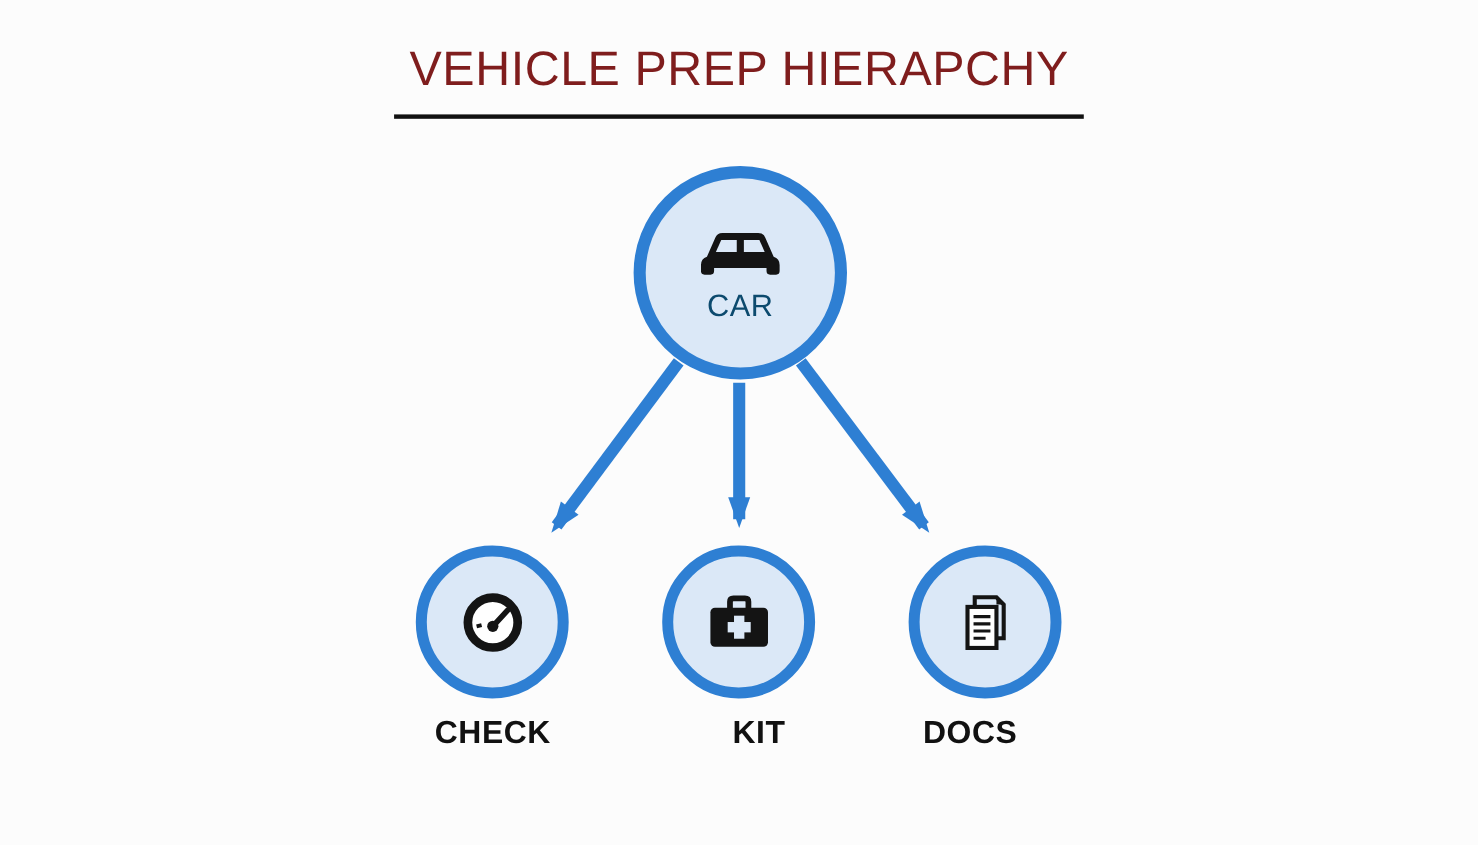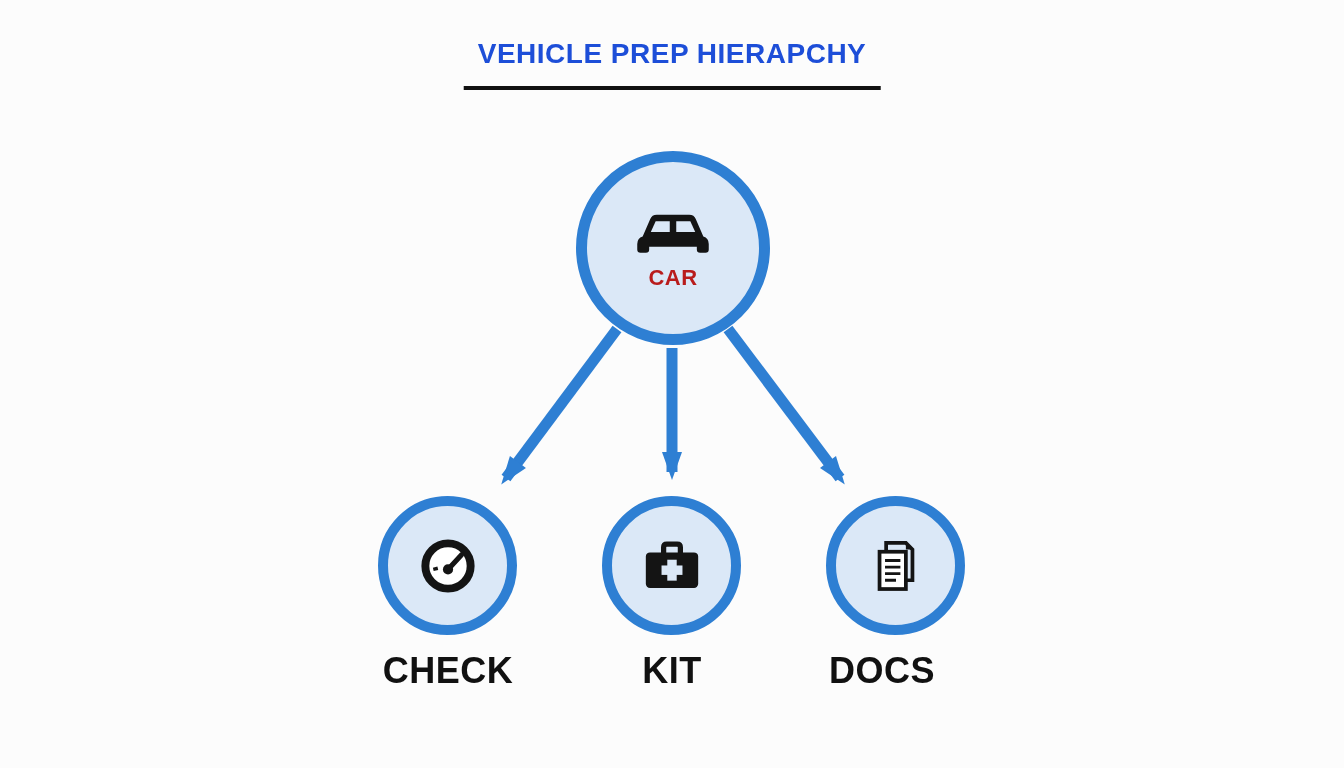--- a/index.html
+++ b/index.html
@@ -18,24 +18,24 @@
   .title-wrap {
     position: absolute;
     top: 38px;
     left: 50%;
     transform: translateX(-50%);
     text-align: center;
     border-bottom: 4px solid #111111;
     padding: 0 14px 16px 14px;
   }
   .title {
-    font-size: 28px;
-    font-weight: 700;
+    font-size: 44px;
+    font-weight: 400;
     letter-spacing: 0.5px;
-    color: #1d4ed8;
+    color: #7f1d1d;
     white-space: nowrap;
   }
   .arrows-layer {
     position: absolute;
     left: 0; top: 0;
     width: 1344px; height: 768px;
     pointer-events: none;
   }
   .node {
     position: absolute;
@@ -58,37 +58,37 @@
     width: 119px;
     height: 119px;
     border-width: 10px;
   }
   .node.child .icon { transform: scale(0.92); }
   #node-check { left: 378px; top: 496px; }
   #node-kit   { left: 602px; top: 496px; }
   #node-docs  { left: 826px; top: 496px; }
   .root-label {
     margin-top: 8px;
-    font-size: 22px;
-    font-weight: 700;
-    color: #b91c1c;
+    font-size: 28px;
+    font-weight: 400;
+    color: #0c4a6e;
     letter-spacing: 0.5px;
   }
   .child-label {
     position: absolute;
     width: 220px;
     text-align: center;
     top: 650px;
-    font-size: 36px;
+    font-size: 29px;
     font-weight: 800;
     color: #111111;
     letter-spacing: 0.5px;
   }
   #label-check { left: 338px; }
-  #label-kit   { left: 562px; }
+  #label-kit   { left: 580px; }
   #label-docs  { left: 772px; }
   .icon { display: block; line-height: 0; }
 </style>
 </head>
 <body>
 
 <div class="canvas">
 
   <div class="title-wrap">
     <div class="title">VEHICLE PREP HIERAPCHY</div>

